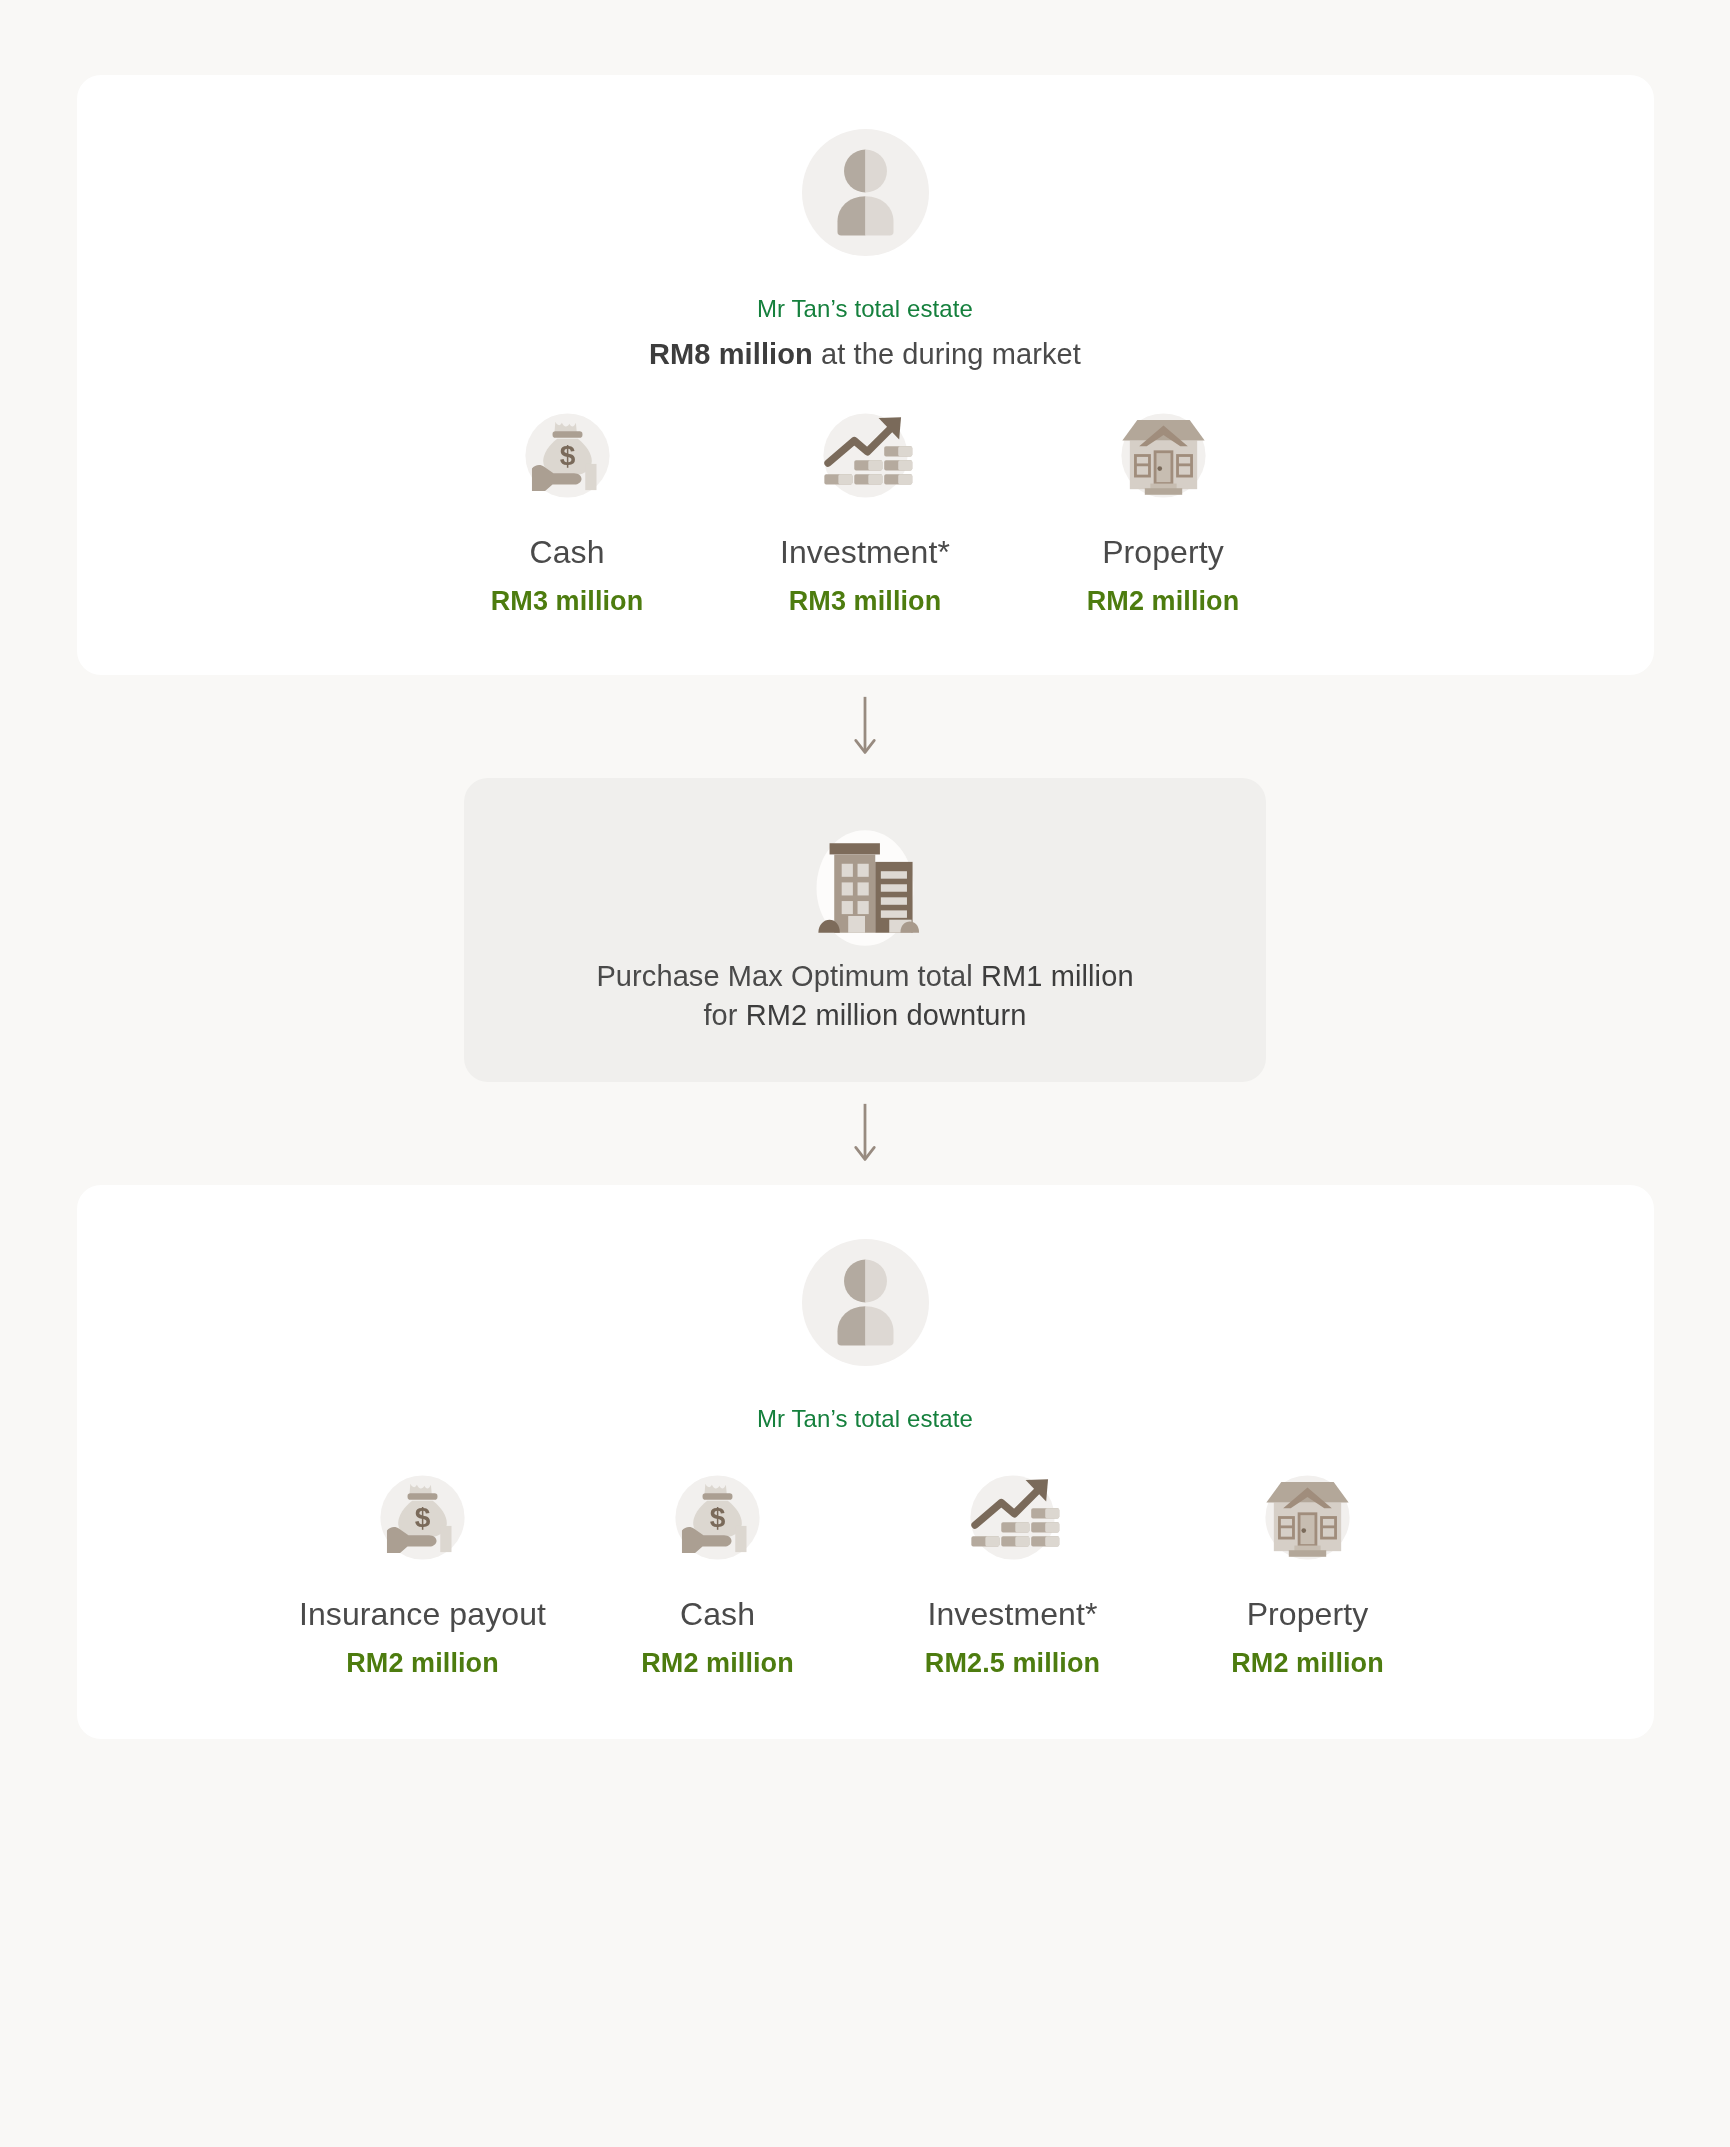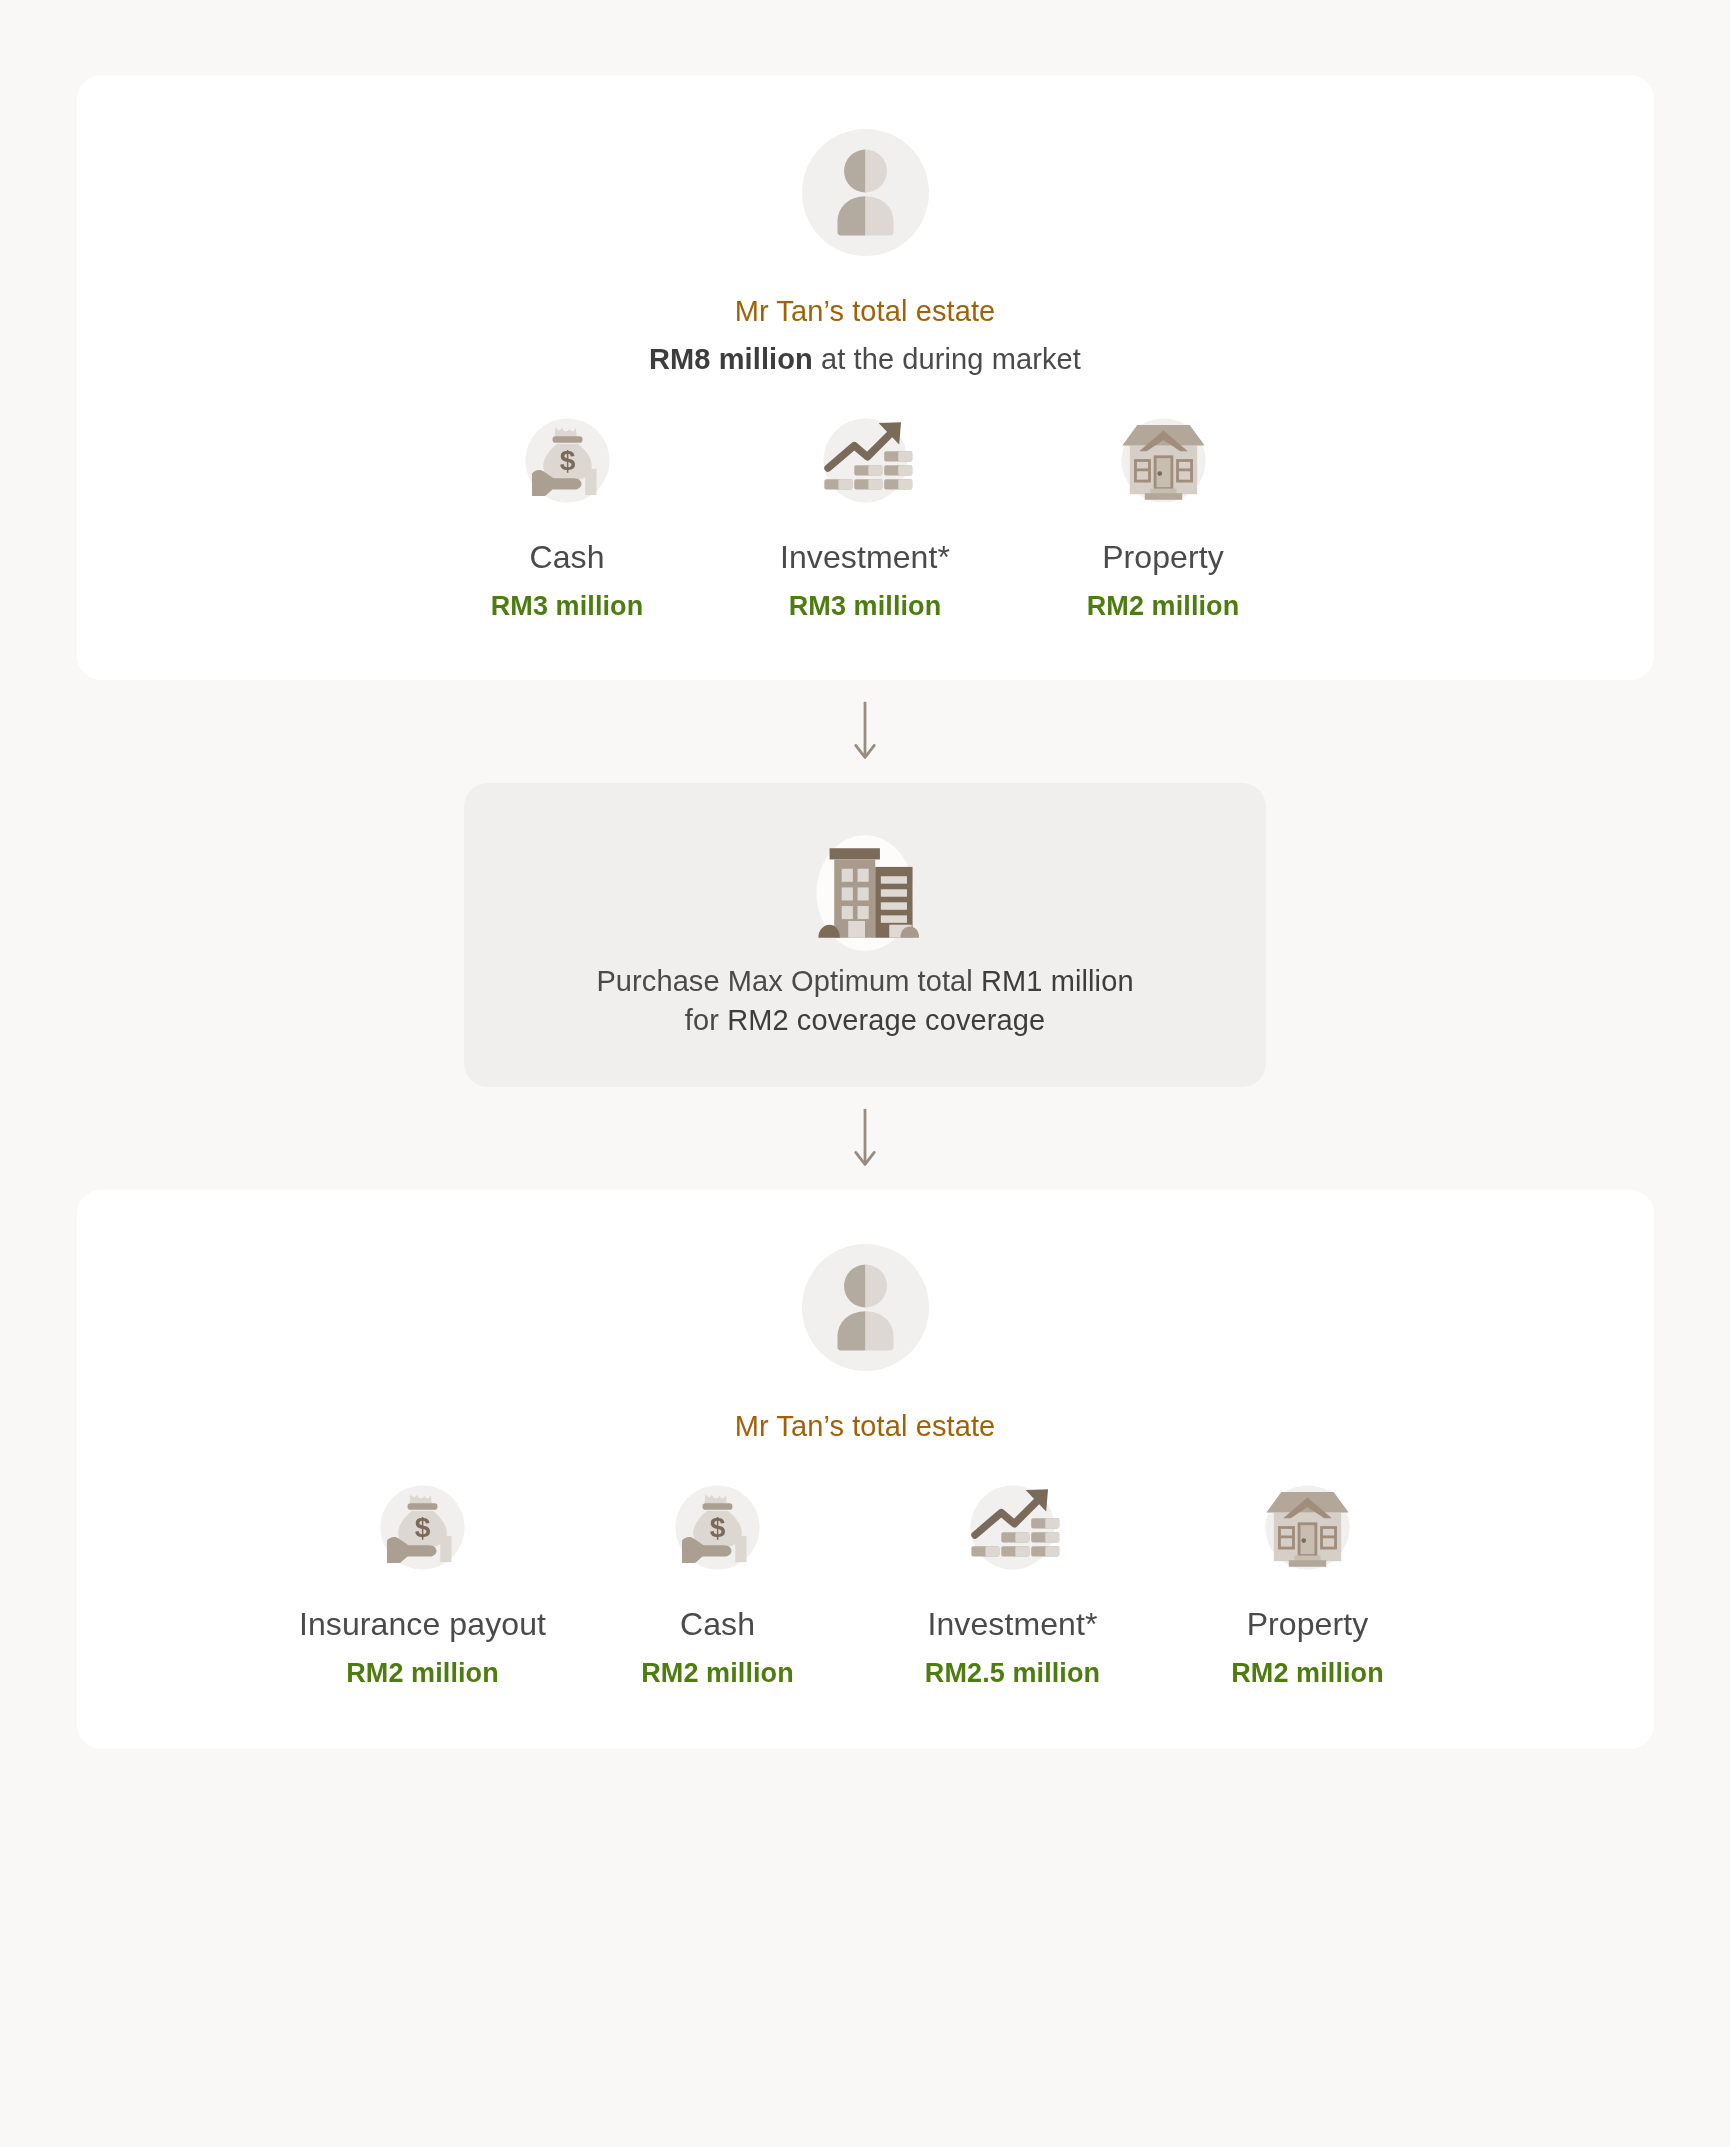--- a/index.html
+++ b/index.html
@@ -44,22 +44,22 @@
     background: #f0efed;
     border-radius: 24px;
     padding: 41px 0 48px 0;
     display: flex;
     flex-direction: column;
     align-items: center;
   }
 
   
   .estate-title {
-    font-size: 29px;
-    color: #a16207;
+    font-size: 24px;
+    color: #15803d;
     font-weight: 400;
     margin-top: 39px;
     letter-spacing: 0.1px;
     text-align: right;
   }
   .estate-value {
     font-size: 29px;
     color: #4a4a4a;
     font-weight: 400;
     margin-top: 15px;
@@ -242,21 +242,21 @@
         <rect x="91" y="70" width="28" height="8" fill="#ded9d3"></rect>
         <rect x="91" y="84" width="28" height="8" fill="#ded9d3"></rect>
         <rect x="91" y="98" width="28" height="8" fill="#ded9d3"></rect>
         <rect x="56" y="104" width="18" height="18" fill="#ded9d3"></rect>
         <rect x="100" y="108" width="24" height="14" fill="#ded9d3"></rect>
         <path d="M24 122c0-9 6-14 12-14s11 5 11 14z" fill="#7d6b5a"></path>
         <path d="M112 122c0-8 5-12 10-12s10 4 10 12z" fill="#a89a8c"></path>
       </svg>
     </div>
     <div class="mid-line"><span>Purchase Max Optimum total </span><b>RM1 million</b></div>
-    <div class="mid-line"><span>for </span><b>RM2 coverage coverage</b></div>
+    <div class="mid-line"><span>for </span><b>RM2 million downturn</b></div>
   </div>
 
   <div class="arrow">
     <svg width="26" height="63" viewBox="0 0 28 68">
       <line x1="14" y1="2" x2="14" y2="60" stroke="#988b80" stroke-width="3"></line>
       <path d="M4 49 L14 62 L24 49" fill="none" stroke="#988b80" stroke-width="3" stroke-linecap="round" stroke-linejoin="round"></path>
     </svg>
   </div>
 
   <div class="card card-bottom">

